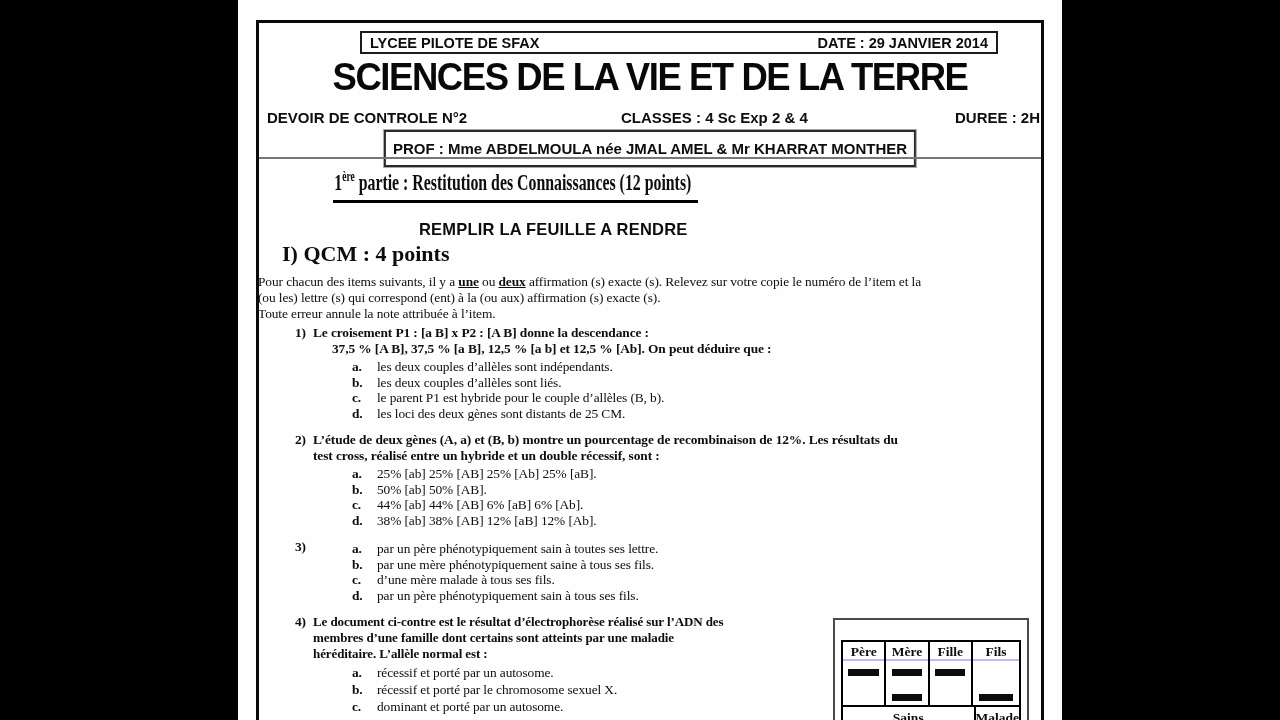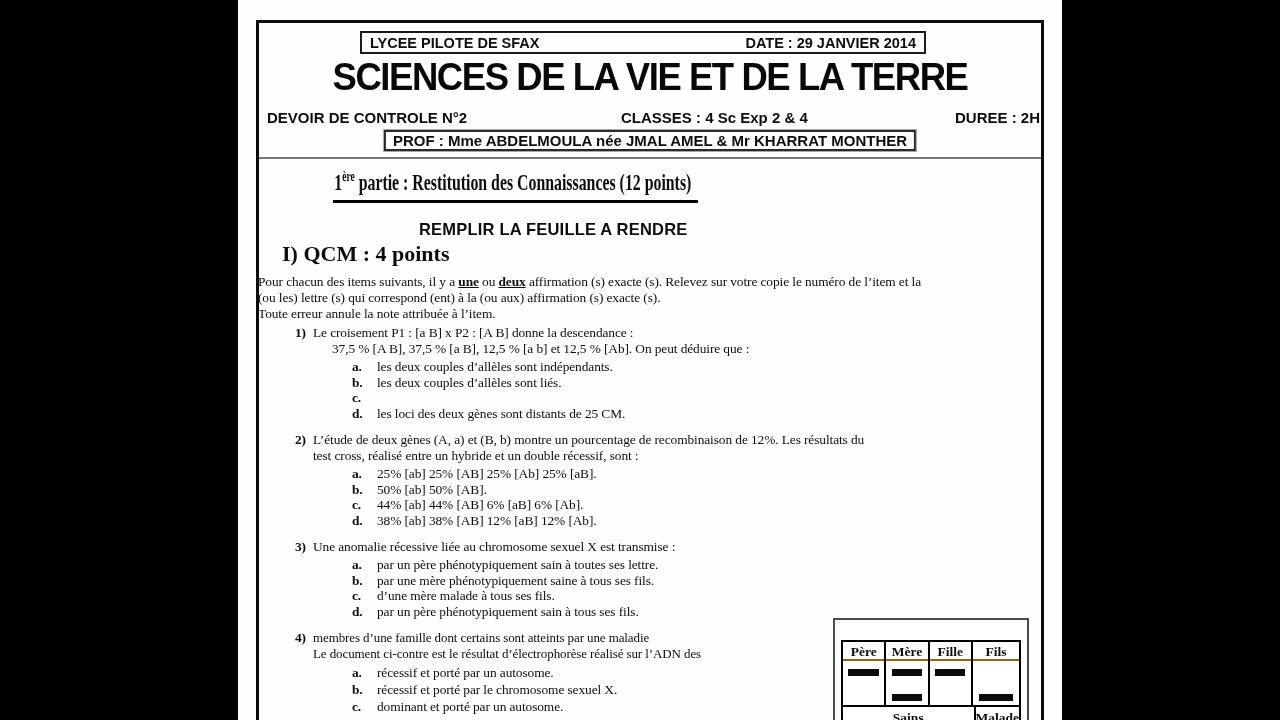--- a/index.html
+++ b/index.html
@@ -7,36 +7,36 @@
   body { background:#000; position:relative;
          font-family:"Liberation Serif", serif; color:#0d0d0d; }
 
   .page { position:absolute; left:238px; top:0; width:824px; height:720px;
           background:#fefefe; overflow:hidden; }
 
   .frame { position:absolute; left:18px; top:20px; width:788px; height:740px;
            border:3px solid #0a0a0a; }
 
   
-  .header-box { position:absolute; left:122px; top:31px; width:566px; height:23px;
+  .header-box { position:absolute; left:122px; top:31px; width:638px; height:23px;
                 border:2px solid #1b1b1b; display:flex; justify-content:space-between;
                 align-items:center; padding:0 8px;
                 font:700 14.5px "Liberation Sans", sans-serif; white-space:nowrap; }
 
   .main-title { position:absolute; left:18px; top:56px; width:788px; text-align:center;
                 font:800 38px "Liberation Sans", sans-serif; letter-spacing:-1.5px;
                 transform:scaleX(0.96); color:#080808; }
 
   .meta-devoir  { position:absolute; left:29px;  top:109px; font:700 15px "Liberation Sans", sans-serif; }
   .meta-classes { position:absolute; left:383px; top:109px; font:700 15px "Liberation Sans", sans-serif;text-align:center; }
   .meta-duree   { position:absolute; right:22px; top:109px; font:700 15px "Liberation Sans", sans-serif; }
 
   .prof-box { position:absolute; top:130px; left:50%; transform:translateX(-50%);
               border:2px solid #2a2a2a; outline:1px solid #a8a8a8; outline-offset:0px;
-              padding:0 7px; line-height:20px; white-space:nowrap;
+              padding:8px 7px; line-height:20px; white-space:nowrap;
               font:700 15px "Liberation Sans", sans-serif; }
 
   .divider { position:absolute; left:21px; top:157px; width:782px; height:2px; background:#777; }
 
   
   .part-title { position:absolute; left:95px; top:168px; white-space:nowrap;
                 font:700 24px "Liberation Serif", serif;
                 transform:scaleX(0.66); transform-origin:left top;
                 border-bottom:3px solid #000; padding:0 10px 4px 2px; }
   .part-title sup { font-size:0.6em; }
@@ -50,36 +50,36 @@
   .intro { position:absolute; left:20px; top:274px; width:792px;
            font-size:13.4px; line-height:15.9px; letter-spacing:-0.1px; }
   .intro .bu { font-weight:700; text-decoration:underline; }
   .intro .b  { font-weight:400; }
 
   
   .qs { position:absolute; left:57px; top:325px; width:756px; }
   .q  { display:flex; margin-bottom:11px; font-size:13.4px; letter-spacing:-0.1px; }
   .qnum  { font-weight:700; width:18px; flex:none; }
   .qbody { flex:1; min-width:0; }
-  .stem  { font-weight:400; line-height:16px; white-space:nowrap; }
+  .stem  { font-weight:700; line-height:16px; white-space:nowrap; }
   .stem.indent { padding-left:19px; }
   .opts  { margin:2px 0 0 39px; }
   .opt   { display:flex; line-height:15.5px; }
   .olet  { font-weight:700; width:25px; flex:none; }
   .q.narrow .stem { font-size:13px; }
   .q.narrow .opt  { line-height:17px; }
 
   
   .ebox  { position:absolute; left:595px; top:618px; width:196px; height:115px;
            border:2px solid #4a4a4a; background:#fff; }
   .etable { position:absolute; left:6px; top:20px; width:180px; border:2px solid #000; }
   .ecols { display:flex; }
   .ecol  { flex:1; border-right:2px solid #000; }
   .ecol:last-child { flex:1.12; border-right:none;border-radius:19px; }
-  .ehead { height:19px; border-bottom:2px solid #a16207; text-align:center;
+  .ehead { height:19px; border-bottom:2px solid #c4b5fd; text-align:center;
            font:700 13.5px "Liberation Serif", serif; line-height:19px; }
   .ebands { position:relative; height:44px; }
   .band  { position:absolute; left:13%; width:74%; height:7px; background:#0c0c0c; }
   .band.top    { top:8px; }
   .band.bottom { top:33px; }
   .efoot { display:flex; border-top:2px solid #000; height:24px;
            font:700 13.5px "Liberation Serif", serif; }
   .esains  { width:75%; text-align:center; line-height:22px; }
   .emalade { flex:1; border-left:2px solid #000; text-align:center; line-height:22px; }
 </style>
@@ -126,20 +126,21 @@
             <div class="opt">
               <span class="olet">a.</span>
               <span class="otext">les deux couples d’allèles sont indépendants.</span>
             </div>
             <div class="opt">
               <span class="olet">b.</span>
               <span class="otext">les deux couples d’allèles sont liés.</span>
             </div>
             <div class="opt">
               <span class="olet">c.</span>
+              <span class="otext">le parent P1 est hybride pour le couple d’allèles (B, b).</span>
             </div>
             <div class="opt">
               <span class="olet">d.</span>
               <span class="otext">les loci des deux gènes sont distants de 25 CM.</span>
             </div>
           </div>
         </div>
       </div>
       <div class="q">
         <span class="qnum">2)</span>
@@ -162,21 +163,20 @@
             <div class="opt">
               <span class="olet">d.</span>
               <span class="otext">38% [ab] 38% [AB] 12% [aB] 12% [Ab].</span>
             </div>
           </div>
         </div>
       </div>
       <div class="q">
         <span class="qnum">3)</span>
         <div class="qbody">
-          <div class="stem">Une anomalie récessive liée au chromosome sexuel X est transmise :</div>
           <div class="opts">
             <div class="opt">
               <span class="olet">a.</span>
               <span class="otext">par un père phénotypiquement sain à toutes ses lettre.</span>
             </div>
             <div class="opt">
               <span class="olet">b.</span>
               <span class="otext">par une mère phénotypiquement saine à tous ses fils.</span>
             </div>
             <div class="opt">
@@ -186,22 +186,23 @@
             <div class="opt">
               <span class="olet">d.</span>
               <span class="otext">par un père phénotypiquement sain à tous ses fils.</span>
             </div>
           </div>
         </div>
       </div>
       <div class="q narrow">
         <span class="qnum">4)</span>
         <div class="qbody">
+          <div class="stem">Le document ci-contre est le résultat d’électrophorèse réalisé sur l’ADN des</div>
           <div class="stem">membres d’une famille dont certains sont atteints par une maladie</div>
-          <div class="stem">Le document ci-contre est le résultat d’électrophorèse réalisé sur l’ADN des</div>
+          <div class="stem">héréditaire. L’allèle normal est :</div>
           <div class="opts">
             <div class="opt">
               <span class="olet">a.</span>
               <span class="otext">récessif et porté par un autosome.</span>
             </div>
             <div class="opt">
               <span class="olet">b.</span>
               <span class="otext">récessif et porté par le chromosome sexuel X.</span>
             </div>
             <div class="opt">

